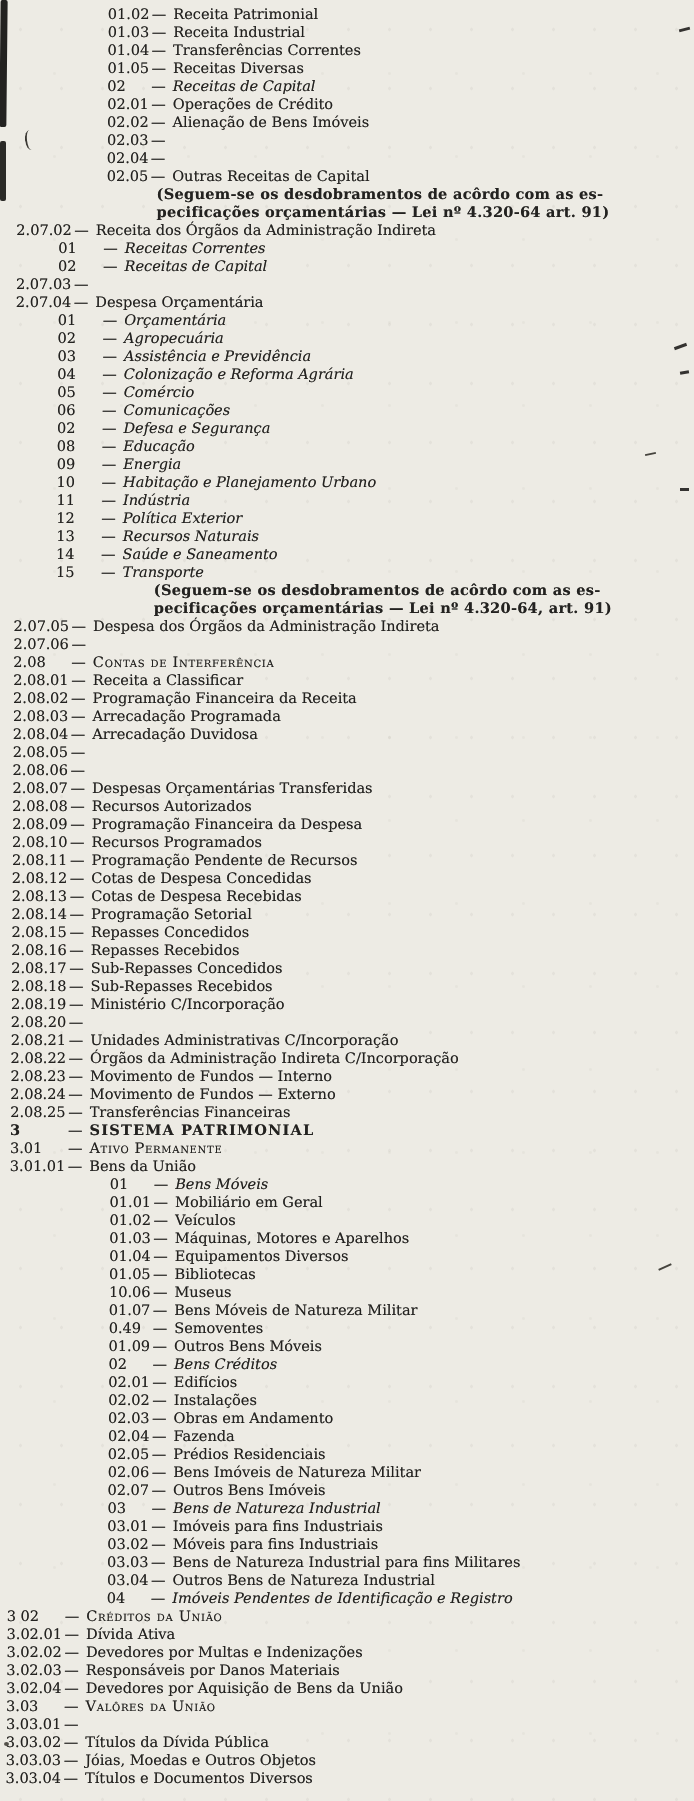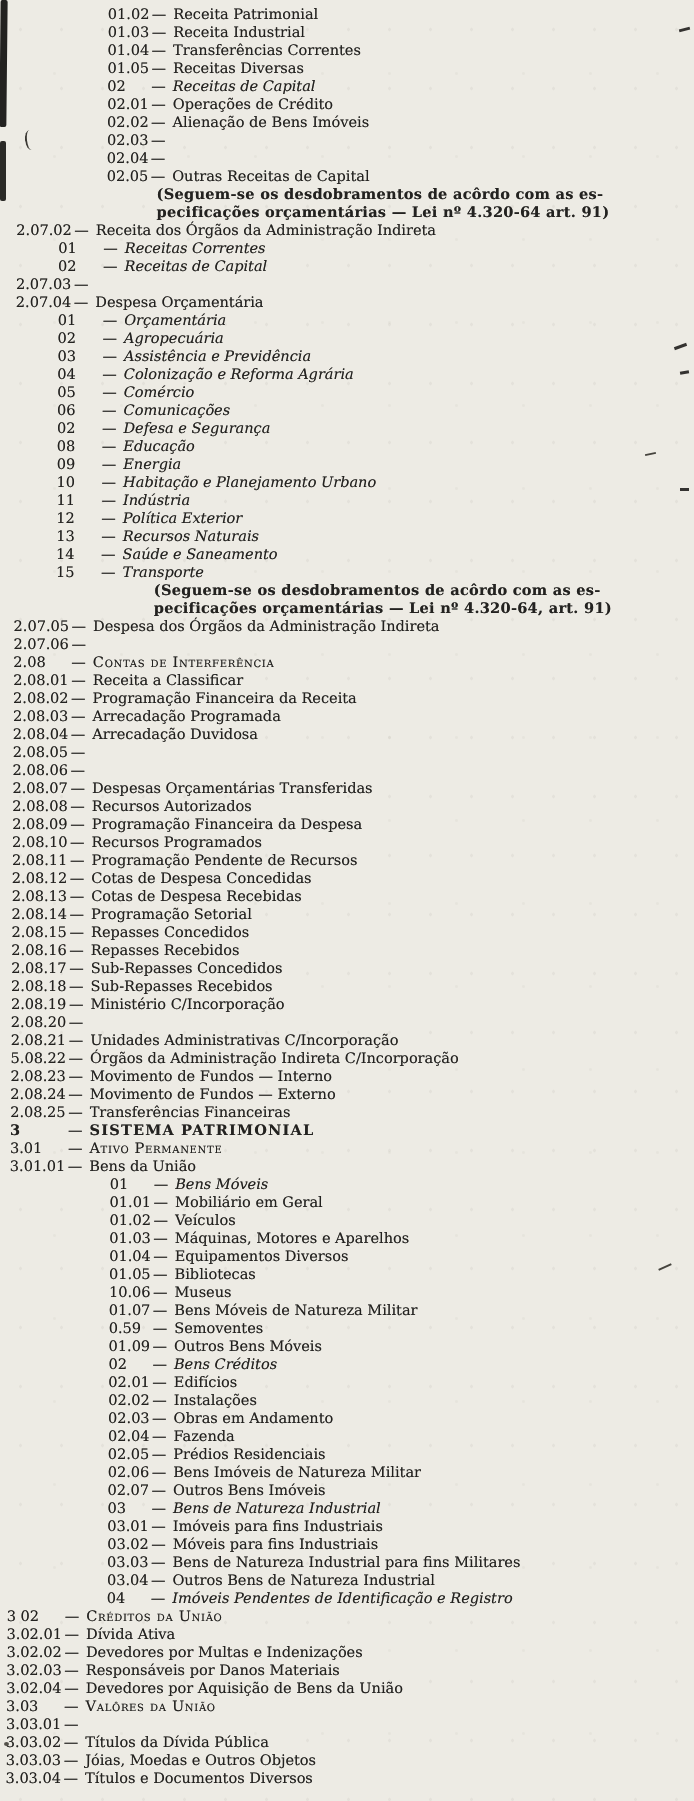--- a/index.html
+++ b/index.html
@@ -333,21 +333,21 @@
       <div class="line l0">
         <span class="code">2.08.20</span>
         <span class="dash">—</span>
       </div>
       <div class="line l0">
         <span class="code">2.08.21</span>
         <span class="dash">—</span>
         <span class="label">Unidades Administrativas C/Incorporação</span>
       </div>
       <div class="line l0">
-        <span class="code">5.08.22</span>
+        <span class="code">2.08.22</span>
         <span class="dash">—</span>
         <span class="label">Órgãos da Administração Indireta C/Incorporação</span>
       </div>
       <div class="line l0">
         <span class="code">2.08.23</span>
         <span class="dash">—</span>
         <span class="label">Movimento de Fundos — Interno</span>
       </div>
       <div class="line l0">
         <span class="code">2.08.24</span>
@@ -408,21 +408,21 @@
         <span class="code">10.06</span>
         <span class="dash">—</span>
         <span class="label">Museus</span>
       </div>
       <div class="line l2b">
         <span class="code">01.07</span>
         <span class="dash">—</span>
         <span class="label">Bens Móveis de Natureza Militar</span>
       </div>
       <div class="line l2b">
-        <span class="code">0.59</span>
+        <span class="code">0.49</span>
         <span class="dash">—</span>
         <span class="label">Semoventes</span>
       </div>
       <div class="line l2b">
         <span class="code">01.09</span>
         <span class="dash">—</span>
         <span class="label">Outros Bens Móveis</span>
       </div>
       <div class="line l2b italic">
         <span class="code">02</span>

